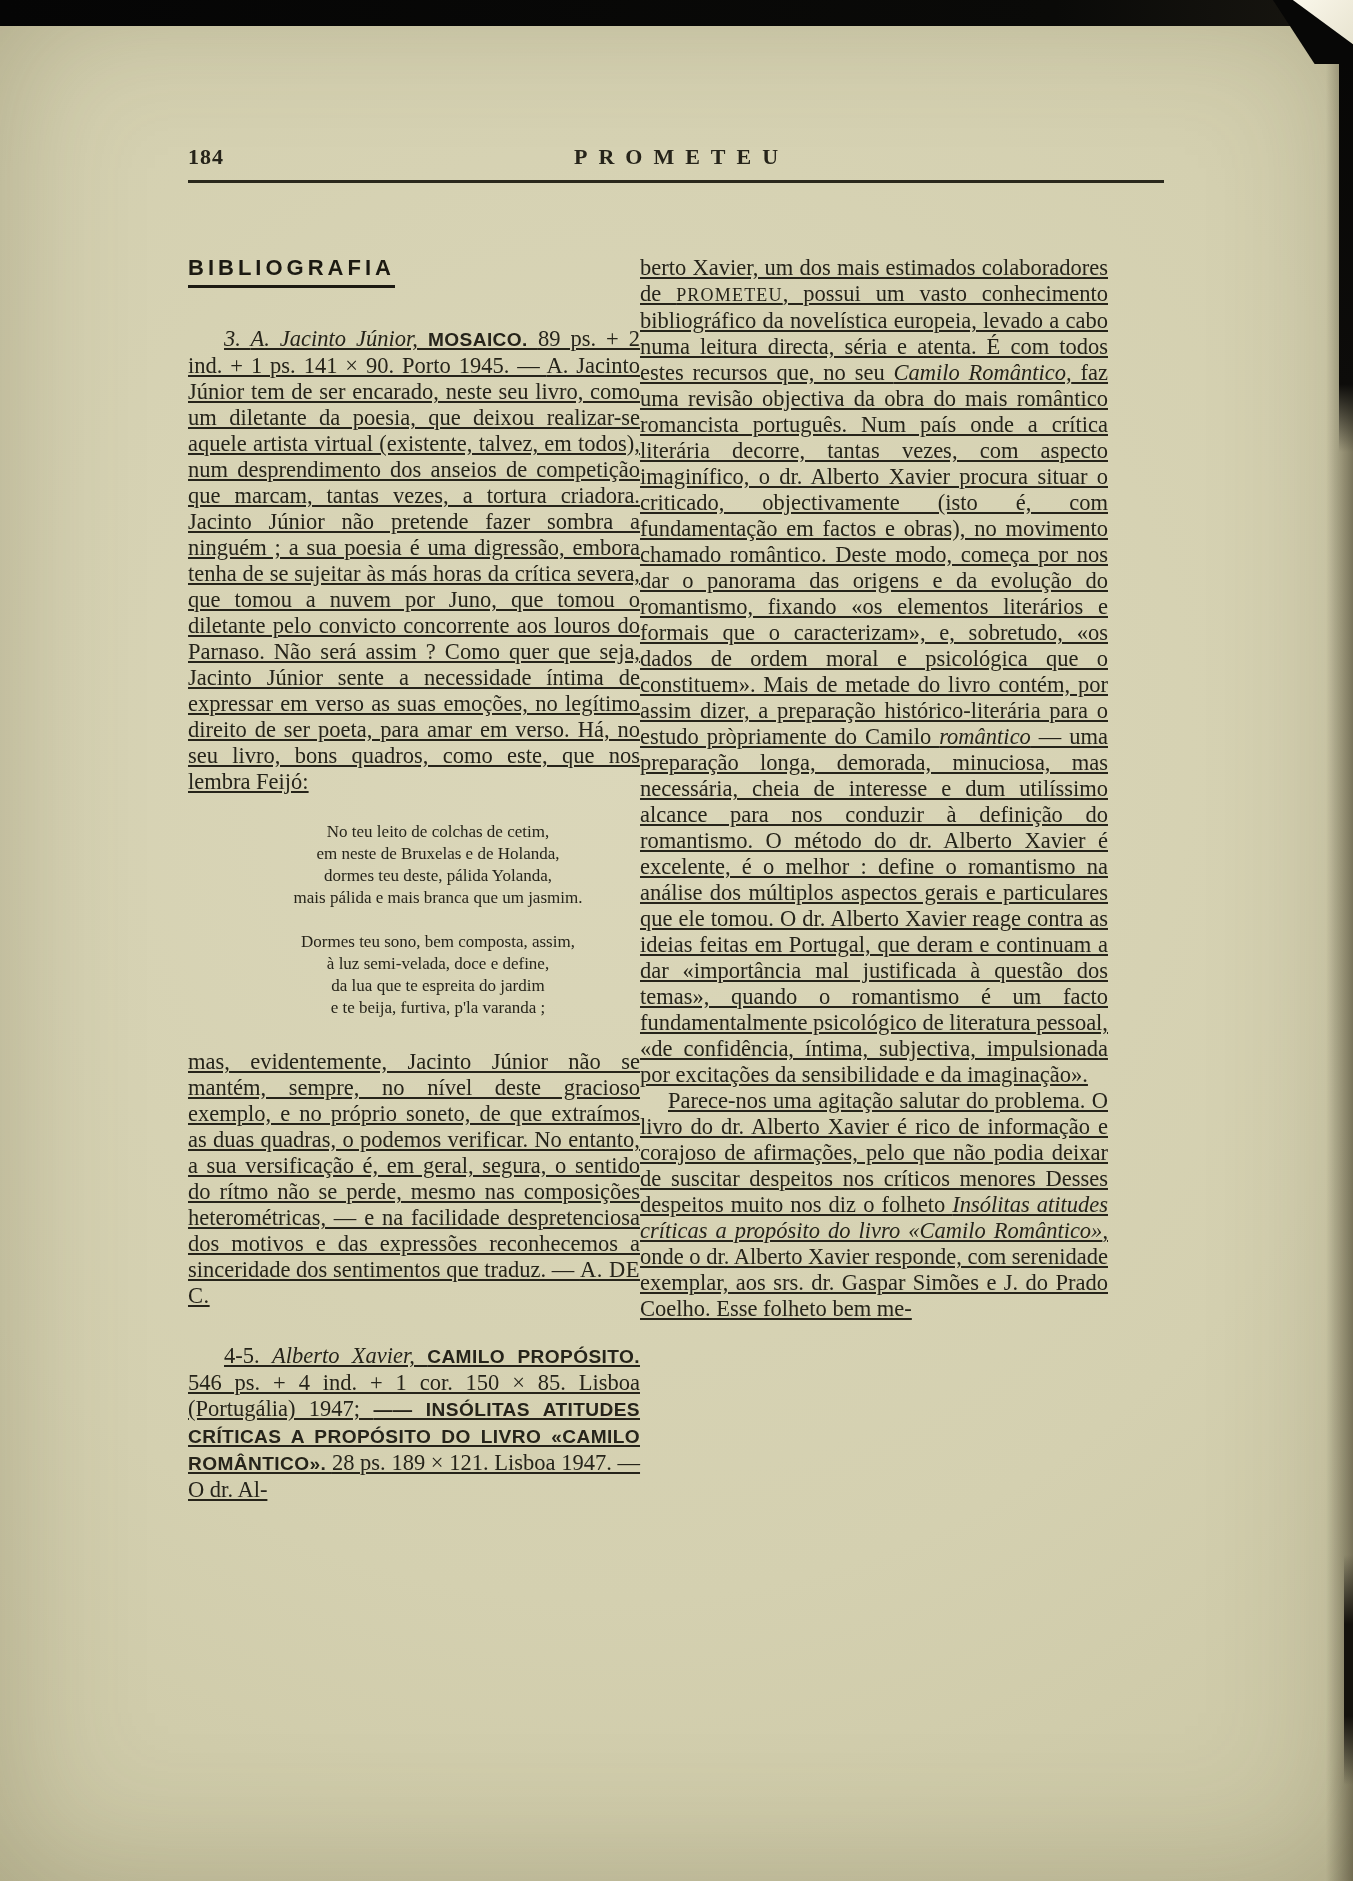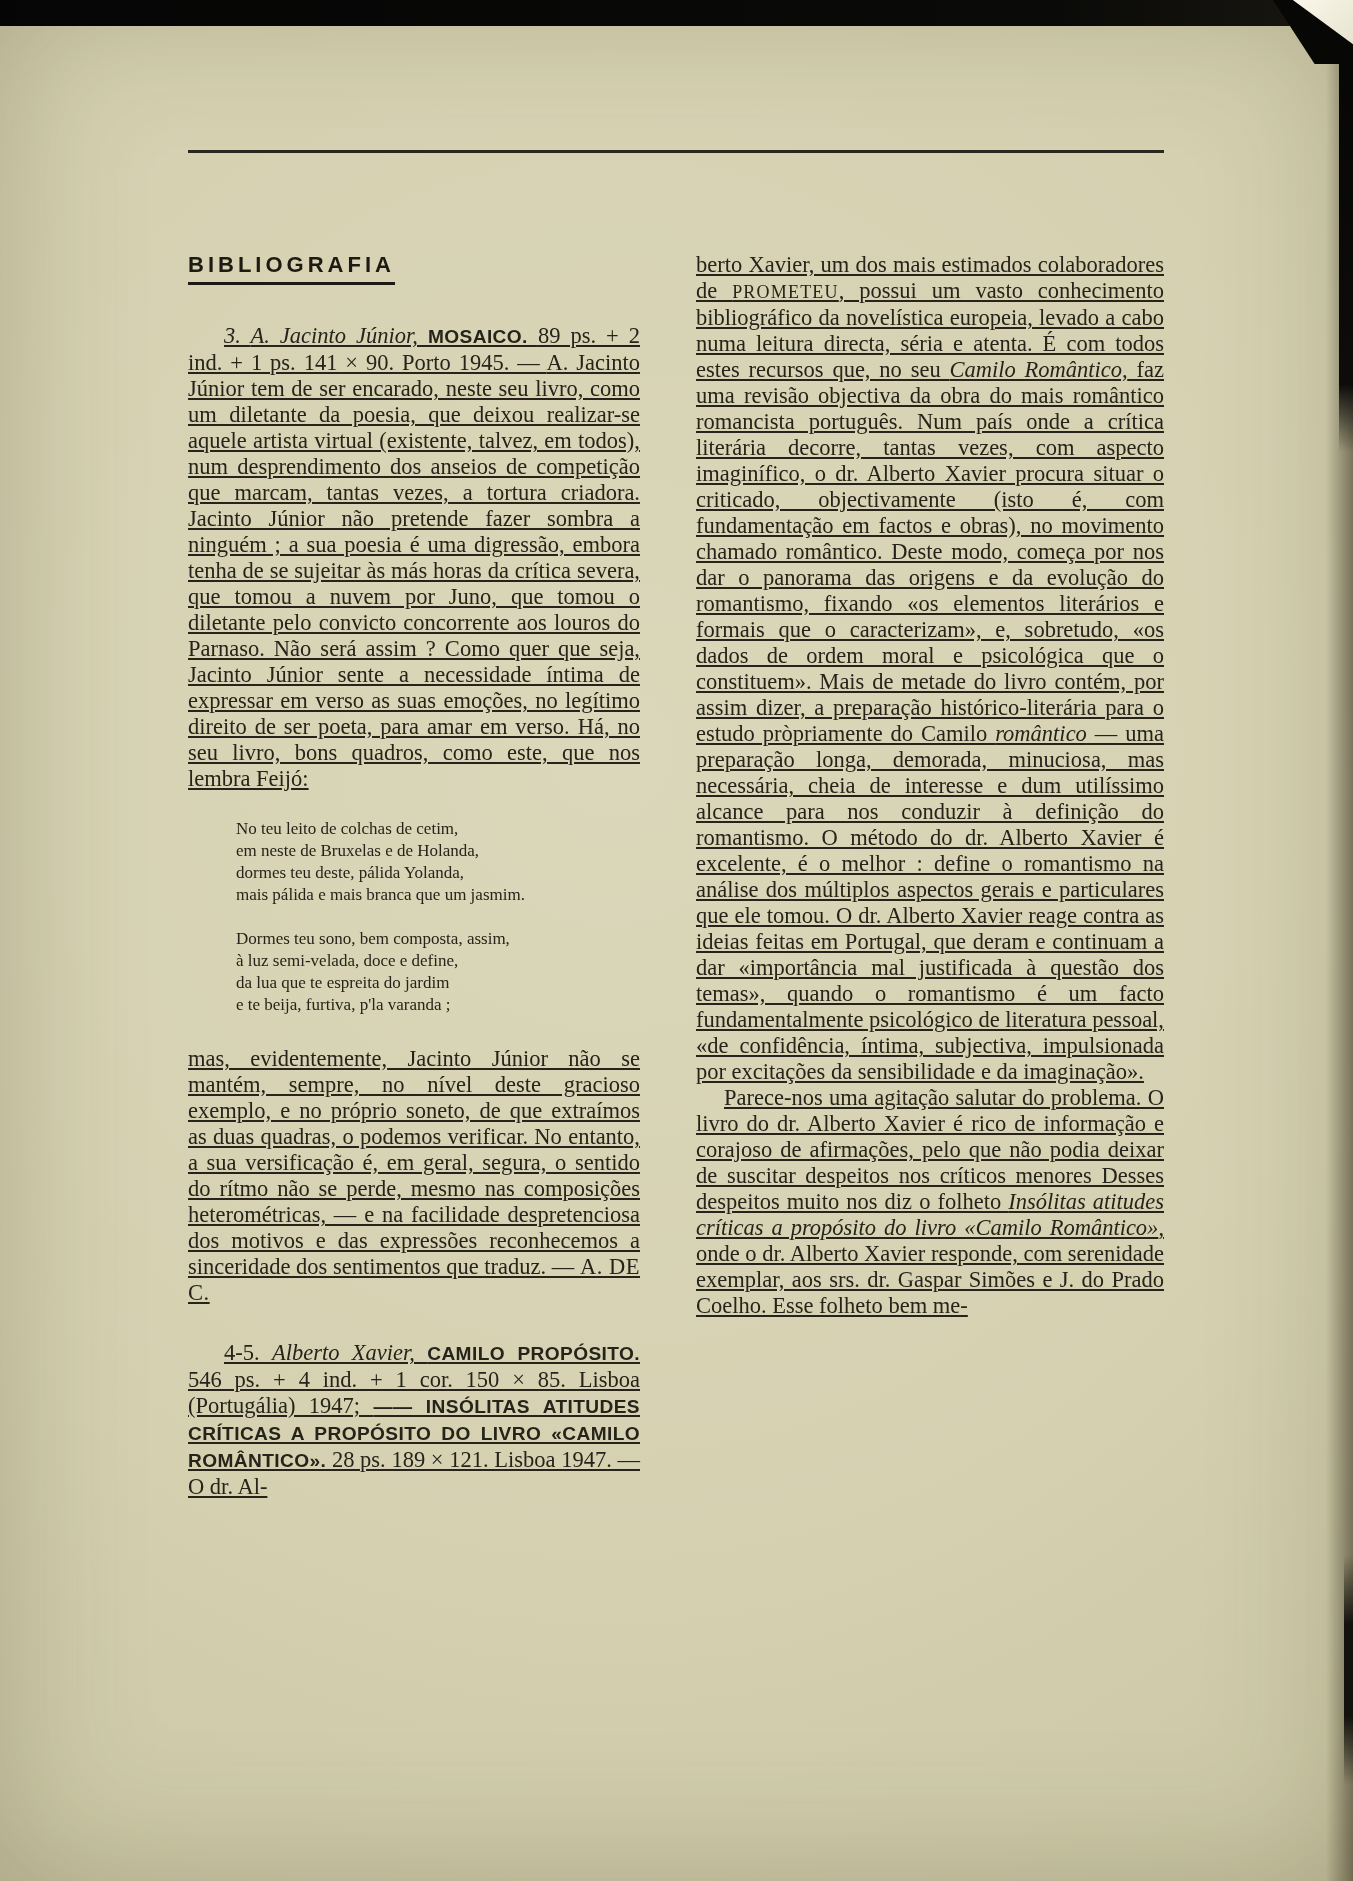--- a/index.html
+++ b/index.html
@@ -44,36 +44,36 @@
   }
   
   .content { position:absolute; left:188px; top:144px; width:976px; z-index:2; color:#26241a; }
   .page-header { position:relative; height:30px; }
   .page-number { position:absolute; left:0; top:0; font-size:22px; font-weight:700; letter-spacing:1px; }
   .journal-title {
     position:absolute; left:0; right:0; top:0; text-align:center;
     font-size:22px; font-weight:700; letter-spacing:11px; text-indent:11px;
   }
   .header-rule { border:0; border-top:3px solid #2a281c; margin:6px 0 0; }
-  .columns { display:flex; gap:56px; margin-top:99px; }
+  .columns { display:flex; margin-top:72px; }
   .col { text-align:justify; font-size:22.5px; line-height:26px; hyphens:auto; }
   .col-left  { width:452px; }
   .col-right { width:468px; }
   .section-heading {
     display:inline-block; margin:0 0 38px;
     font-family:"Liberation Sans", sans-serif;
     font-size:22px; font-weight:700; letter-spacing:4px; line-height:1;
     color:#1c1a12; border-bottom:3px solid #1c1a12; padding-bottom:6px;
   }
   p { margin:0;text-decoration:underline; }
   p.entry { text-indent:36px; }
   .entry-45 { margin-top:34px; }
   .after-verse { margin-top:30px; }
   .para-indent { text-indent:28px; }
-  .verse { margin:26px 0 0 48px; font-size:17px; line-height:22px; text-align:left; }
+  .verse { margin:26px 0 0 48px; font-size:17px; line-height:22px; text-align:center; }
   .verse + .verse { margin-top:22px; }
   .italic { font-style:italic; }
   .booktitle {
     font-family:"Liberation Sans", sans-serif; font-weight:700;
     font-size:0.85em; letter-spacing:.4px;
   }
   .smallcaps { font-size:.8em; letter-spacing:1.2px; }
   .signature { letter-spacing:.5px; }
 </style>
 </head>
@@ -85,20 +85,24 @@
   <div class="right-edge"></div>
   <div class="right-strip-top"></div>
   <div class="right-strip-bottom"></div>
   <div class="corner-curl">
     <div class="curl-shadow"></div>
     <div class="curl-paper"></div>
   </div>
 
   <div class="content">
 
+    <div class="page-header">
+      <span class="page-number">184</span>
+      <span class="journal-title">PROMETEU</span>
+    </div>
     <hr class="header-rule">
 
     <div class="columns">
 
       <div class="col col-left">
         <h2 class="section-heading">BIBLIOGRAFIA</h2>
 
         <p class="entry"><span class="italic">3. </span><span class="italic">A. Jacinto Júnior, </span><span class="booktitle">MOSAICO. </span><span>89 ps. + 2 ind. + 1 ps. 141 × 90. Porto 1945. — </span><span>A. Jacinto Júnior tem de ser encarado, neste seu livro, como um diletante da poesia, que deixou realizar-se aquele artista virtual (existente, talvez, em todos), num desprendimento dos anseios de competição que marcam, tantas vezes, a tortura criadora. Jacinto Júnior não pretende fazer sombra a ninguém ; a sua poesia é uma digressão, embora tenha de se sujeitar às más horas da crítica severa, que tomou a nuvem por Juno, que tomou o diletante pelo convicto concorrente aos louros do Parnaso. Não será assim ? Como quer que seja, Jacinto Júnior sente a necessidade íntima de expressar em verso as suas emoções, no legítimo direito de ser poeta, para amar em verso. Há, no seu livro, bons quadros, como este, que nos lembra Feijó:</span></p>
 
         <div class="verse">

